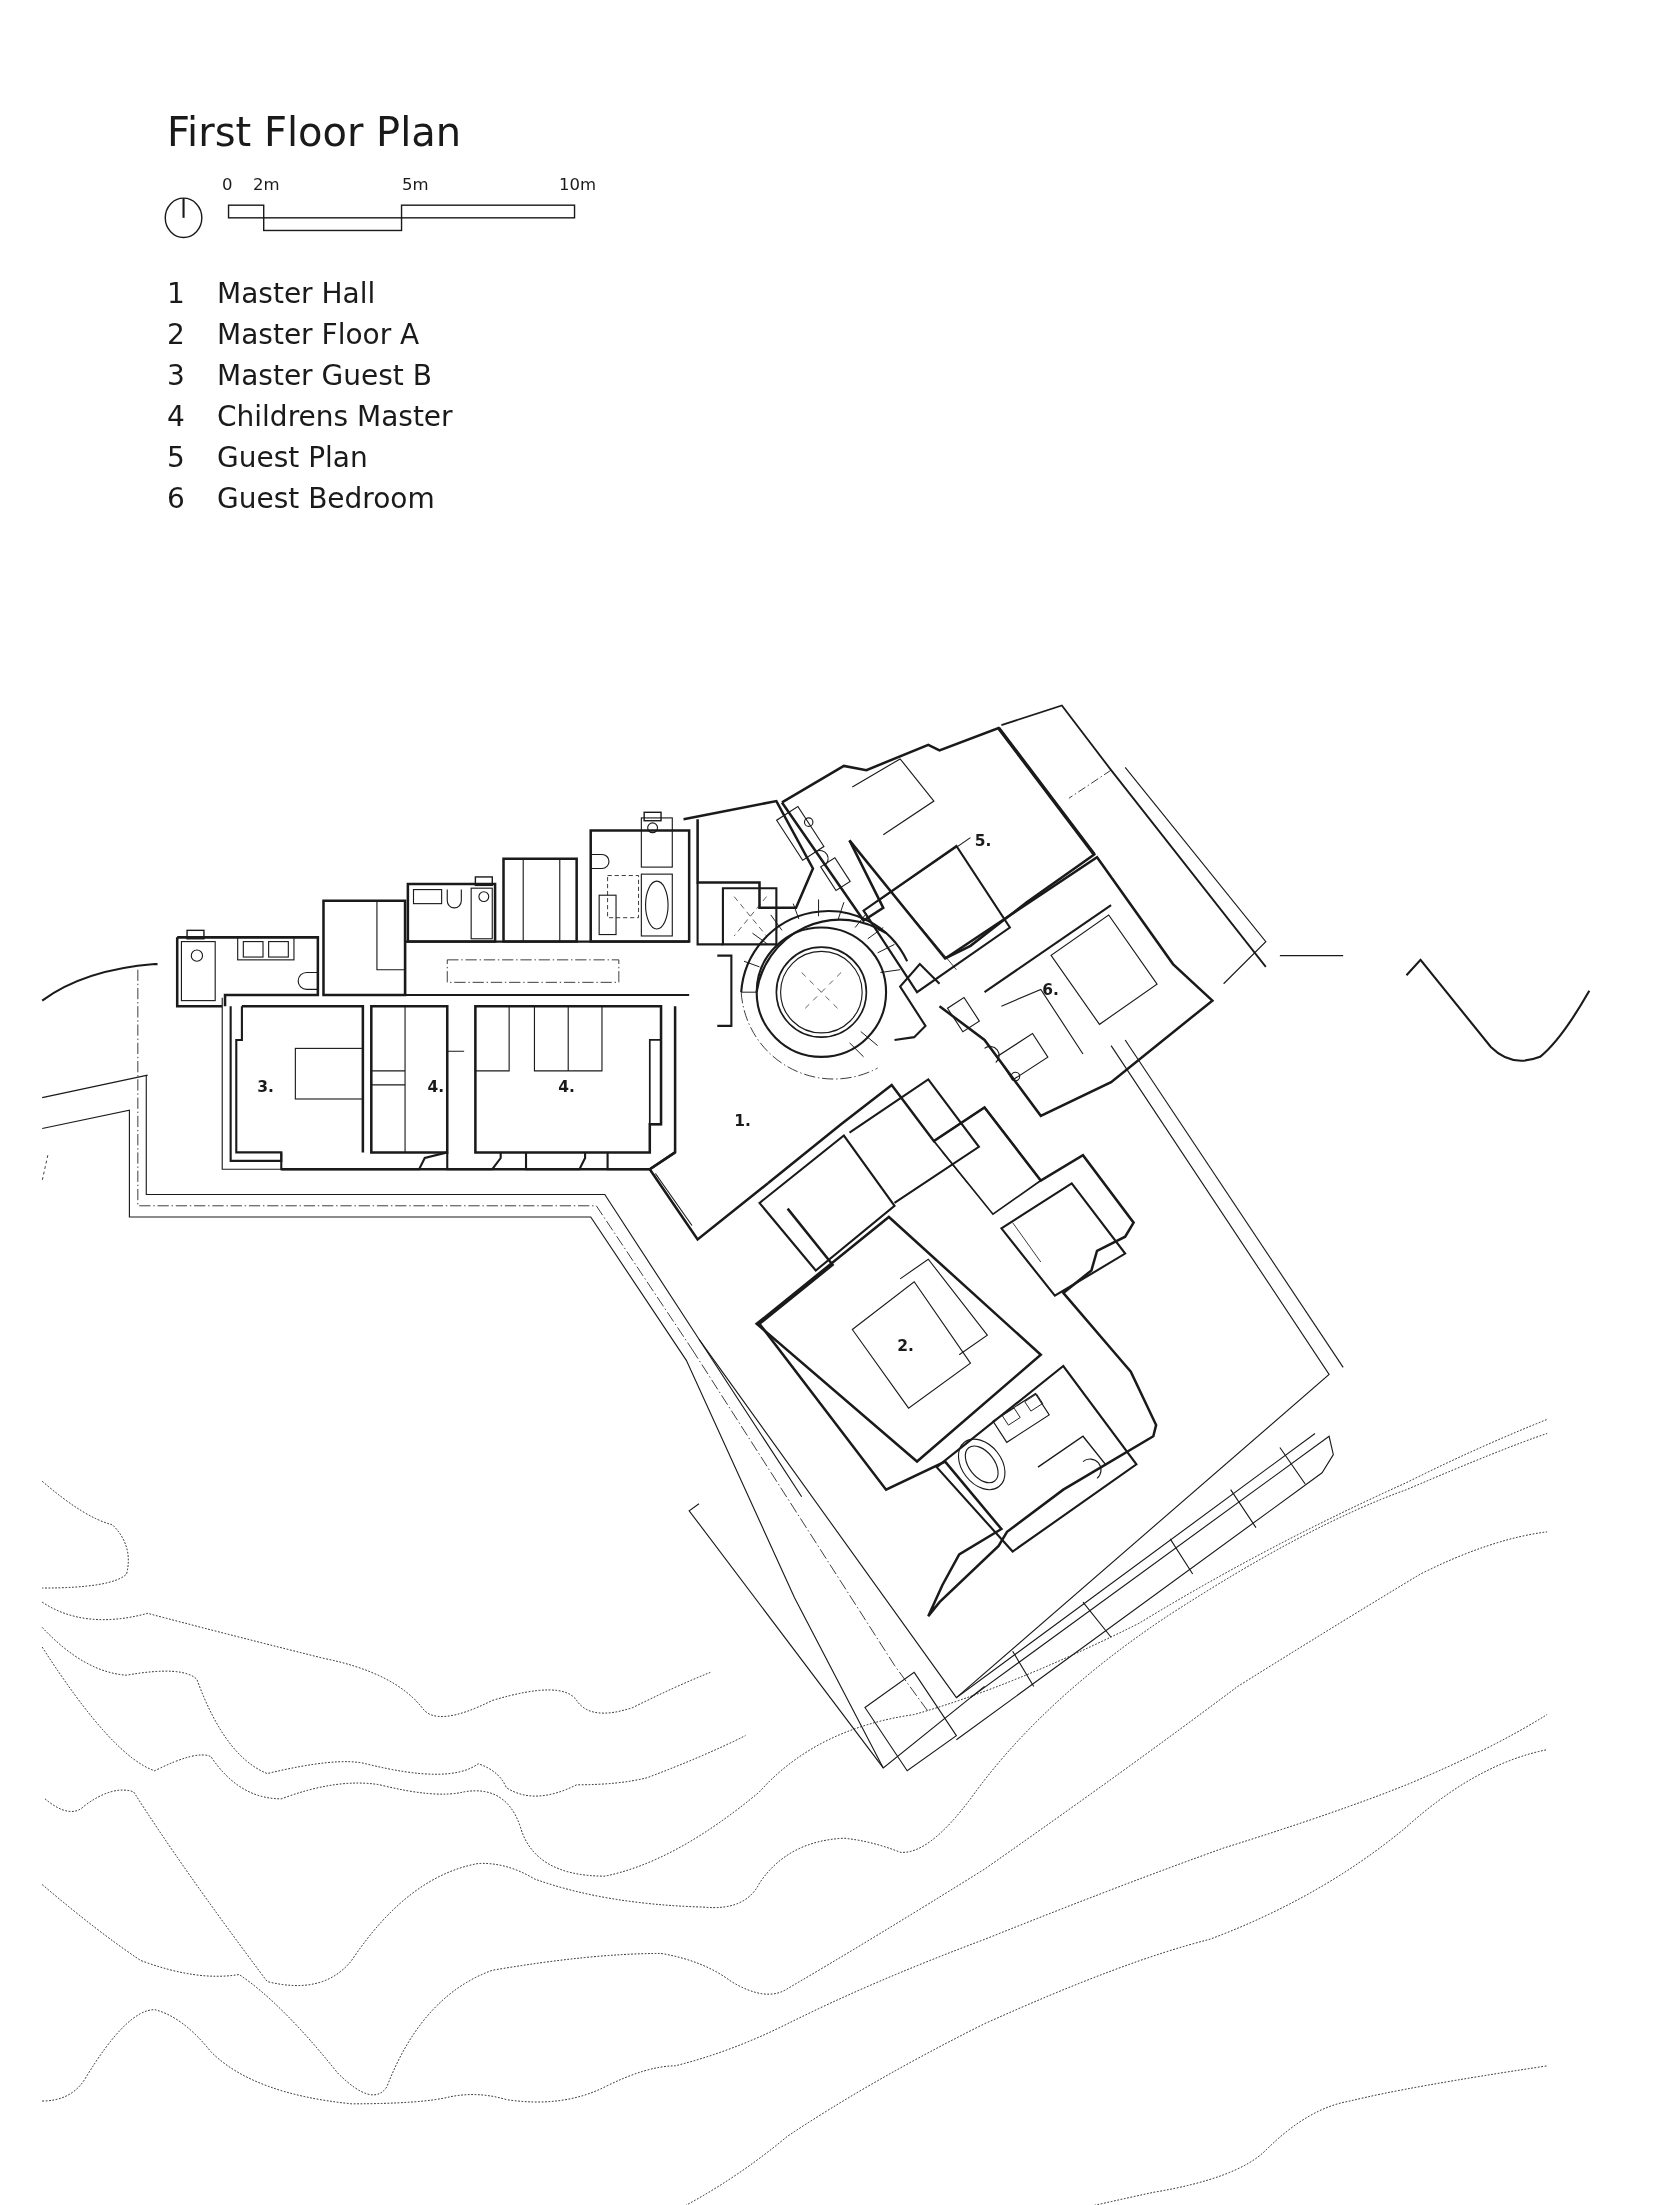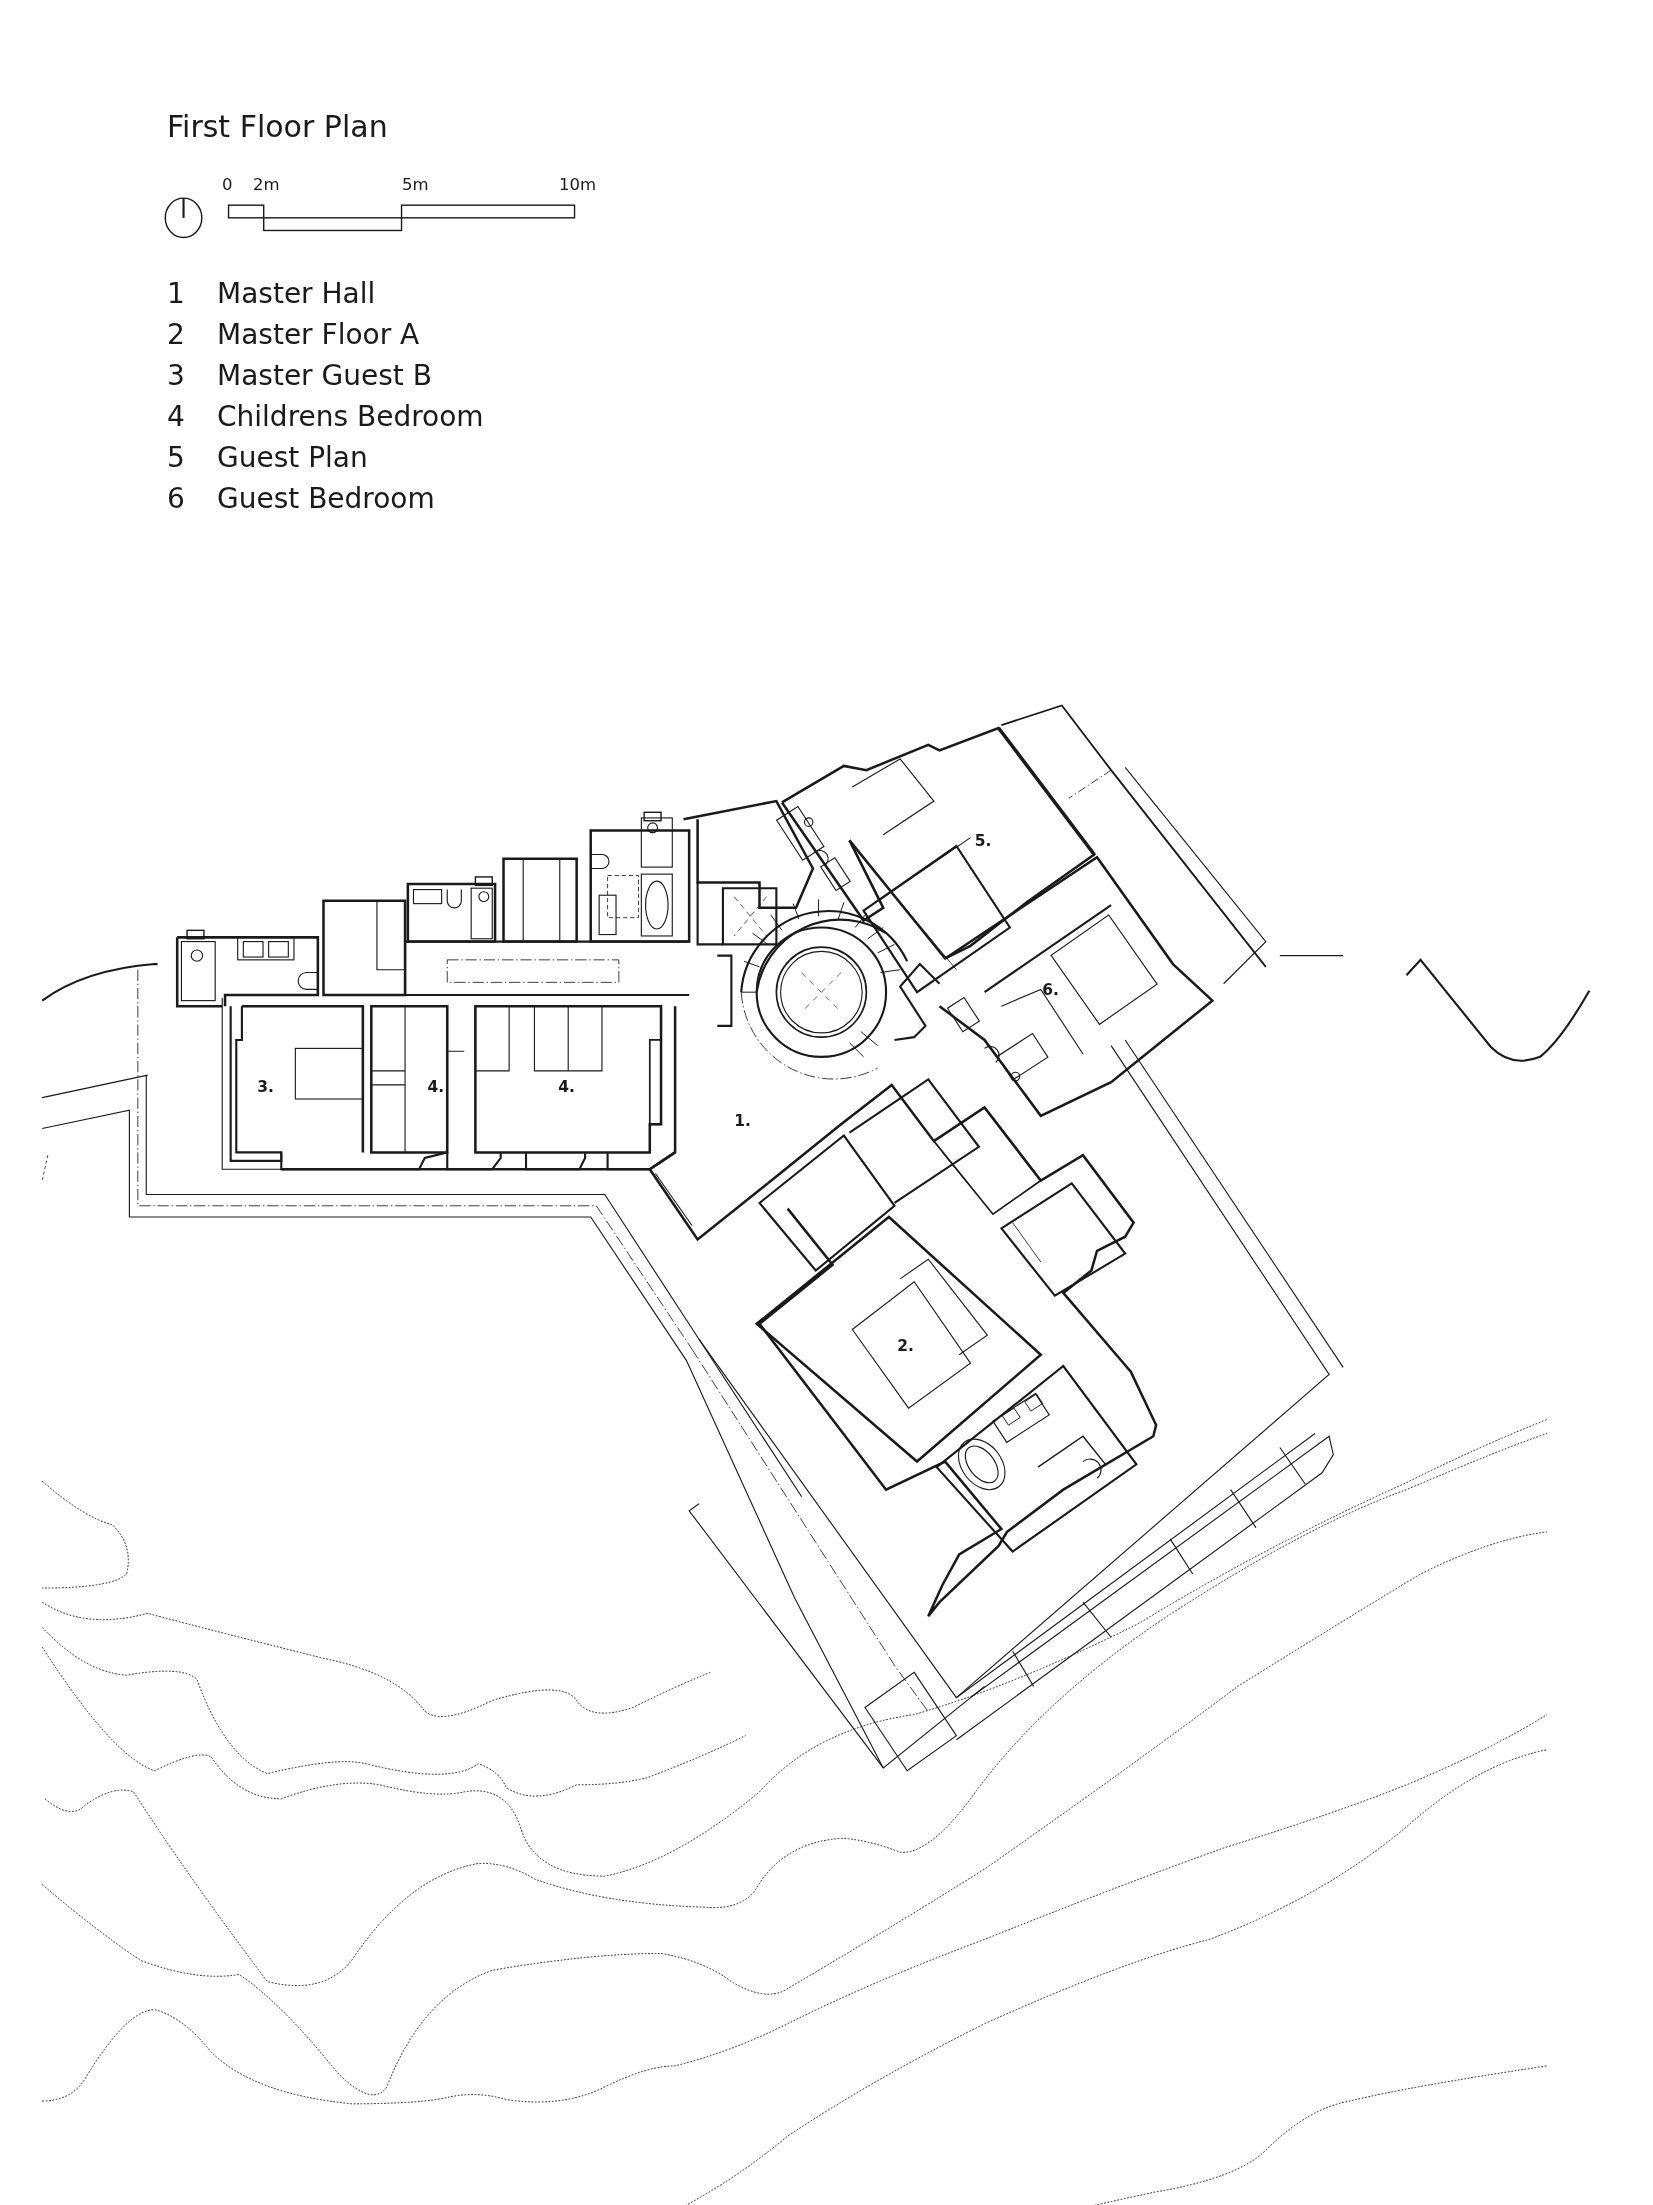--- a/index.html
+++ b/index.html
@@ -1,17 +1,17 @@
 <!DOCTYPE html>
 <html style="font-size:13.2px"><head>
 <meta charset="utf-8">
 <style>
   html, body { margin: 0; padding: 0; background: #ffffff; }
   body { width: 1654px; height: 2205px; position: relative; overflow: hidden; font-family: "Liberation Sans", sans-serif; color: #1a1a1a; }
-  .title { position: absolute; left: 167px; top: 109px; font-size: 30px; font-family: "DejaVu Sans", sans-serif; letter-spacing: 0px; color: #1a1a1a; white-space: nowrap; }
+  .title { position: absolute; left: 167px; top: 109px; font-size: 40px; font-family: "DejaVu Sans", sans-serif; letter-spacing: 0px; color: #1a1a1a; white-space: nowrap; }
   .scale-label { position: absolute; font-size: 16.5px; font-family: "DejaVu Sans", sans-serif; color: #1a1a1a; top: 175px; white-space: nowrap; }
   .legend { position: absolute; left: 167px; top: 273px; }
   .legend-row { display: flex; height: 41px; align-items: center; font-size: 28px; font-family: "DejaVu Sans", sans-serif; color: #1a1a1a; }
   .legend-num { width: 50px; }
   .plan { position: absolute; left: 0; top: 0; width: 1654px; height: 2205px; }
   .room-label { font-family: "DejaVu Sans", sans-serif; font-weight: bold; font-size: 11px; fill: #1a1a1a; }
 </style>
 </head>
 <body>
 
@@ -30,21 +30,21 @@
   <div class="legend-row">
       <span class="legend-num">2</span>
       <span>Master Floor A</span>
     </div>
   <div class="legend-row">
       <span class="legend-num">3</span>
       <span>Master Guest B</span>
     </div>
   <div class="legend-row">
       <span class="legend-num">4</span>
-      <span>Childrens Bedroom</span>
+      <span>Childrens Master</span>
     </div>
   <div class="legend-row">
       <span class="legend-num">5</span>
       <span>Guest Plan</span>
     </div>
   <div class="legend-row">
       <span class="legend-num">6</span>
       <span>Guest Bedroom</span>
     </div>
 </div>

